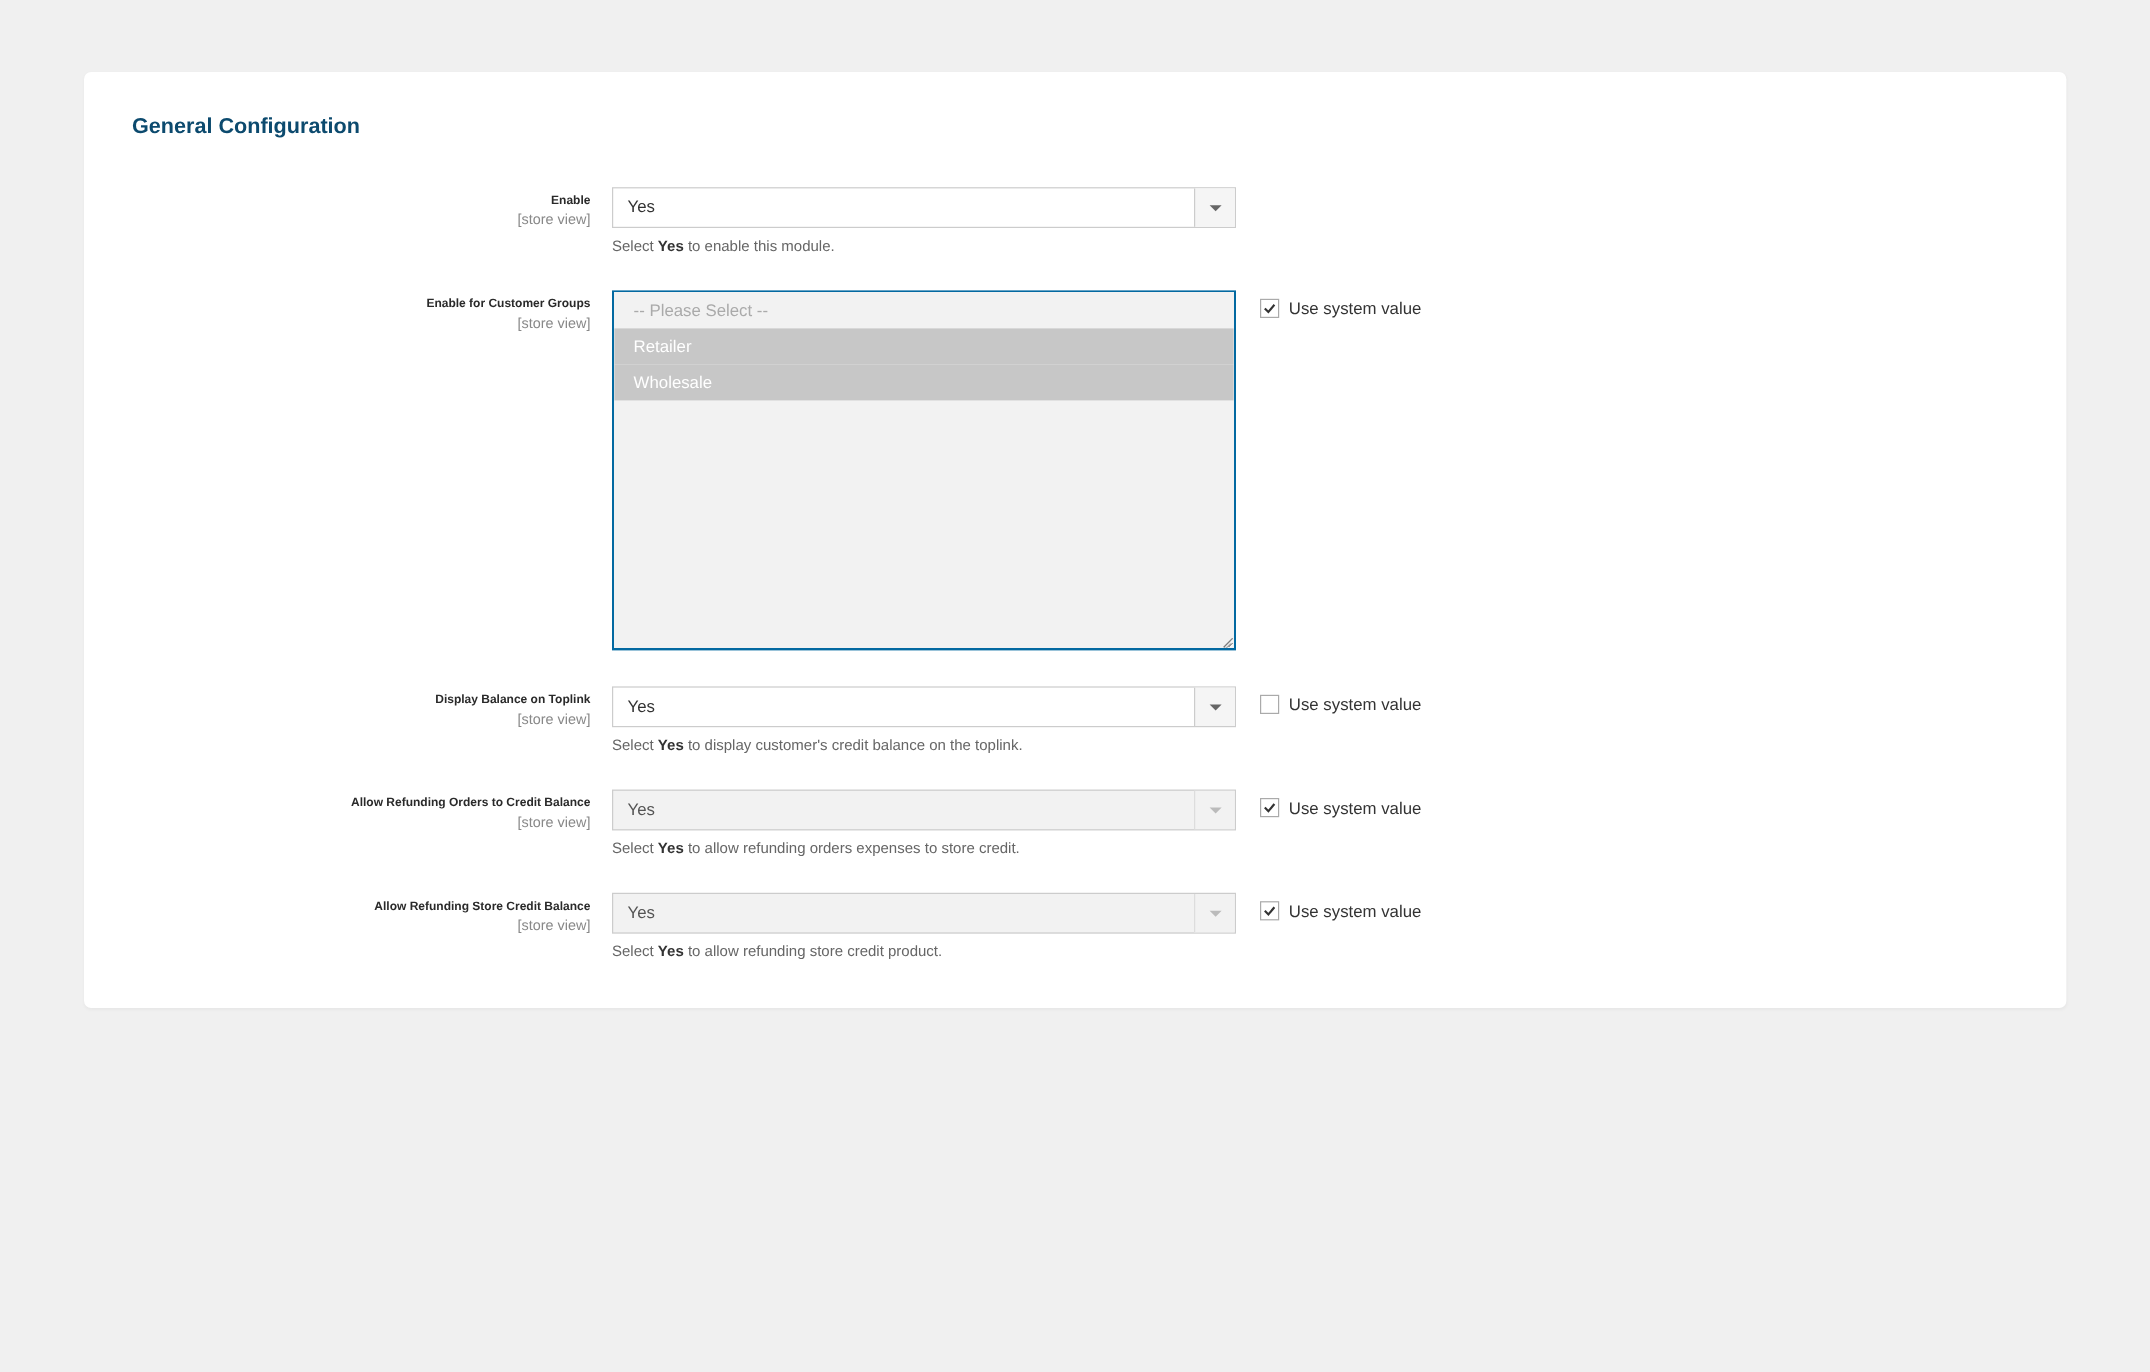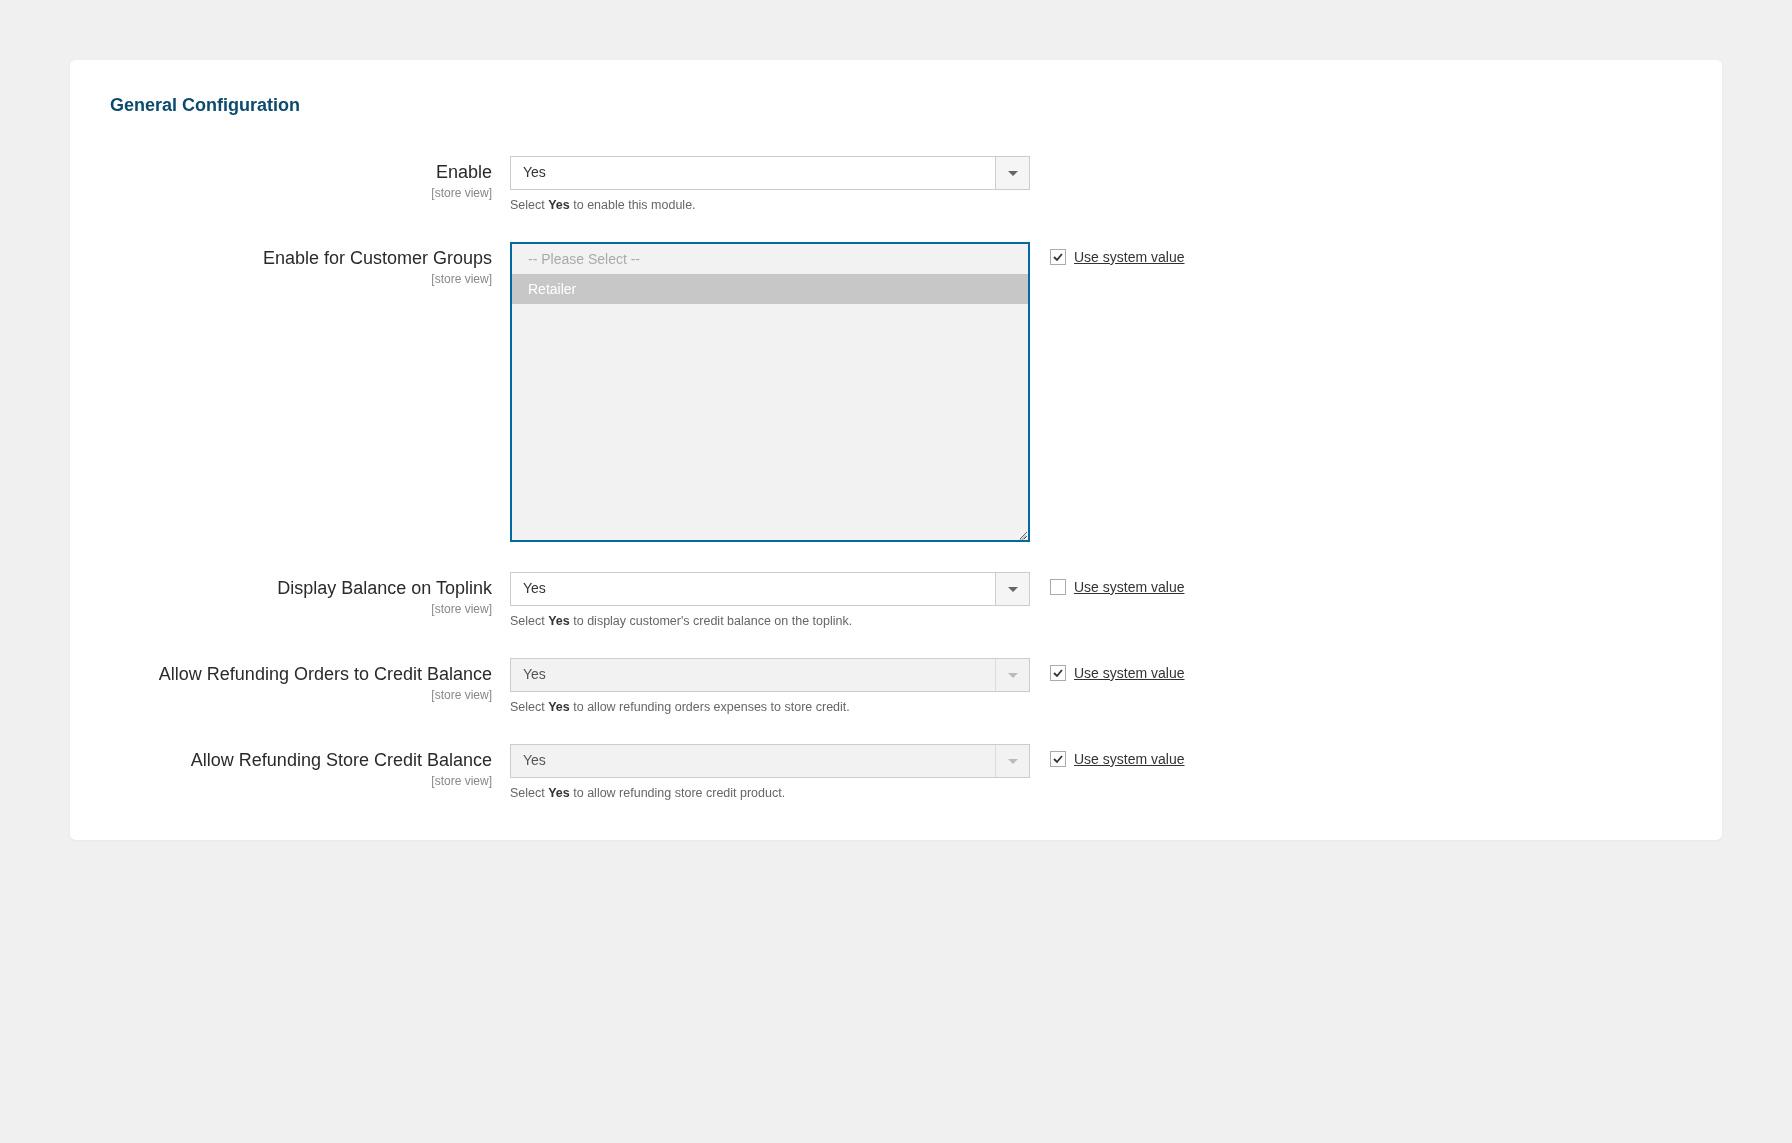--- a/index.html
+++ b/index.html
@@ -28,22 +28,22 @@
   margin-bottom: 30px;
 }
 .label-col {
   width: 400px;
   flex-shrink: 0;
   text-align: right;
   padding-right: 18px;
   padding-top: 6px;
 }
 .label-text {
-  font-size: 18px;
-  font-weight: 400;
+  font-size: 10px;
+  font-weight: 700;
   color: #2a2a2a;
 }
 .label-scope {
   font-size: 12px;
   color: #888;
   margin-top: 3px;
   font-weight: 400;
 }
 .control-col {
   width: 520px;
@@ -144,21 +144,20 @@
   width: 6px; height: 1px;
   bottom: 1px; right: 0;
   transform: rotate(-45deg);
   transform-origin: right bottom;
 }
 .chk {
   display: flex;
   align-items: center;
   gap: 8px;
   cursor: pointer;
-  text-decoration: underline;
 }
 .chk-box {
   width: 16px;
   height: 16px;
   border: 1px solid #aaa;
   background: #fff;
   display: flex;
   align-items: center;
   justify-content: center;
   flex-shrink: 0;
@@ -196,20 +195,21 @@
 
   <div class="form-row">
     <div class="label-col">
       <div class="label-text">Enable for Customer Groups</div>
       <div class="label-scope">[store view]</div>
     </div>
     <div class="control-col">
       <div class="multiselect">
         <div class="ms-option">-- Please Select --</div>
         <div class="ms-option selected">Retailer</div>
+        <div class="ms-option selected">Wholesale</div>
         <div class="resize-grip"></div>
       </div>
     </div>
     <div class="extra-col">
       <label class="chk">
         <span class="chk-box checked">
           <svg width="12" height="12" viewBox="0 0 12 12">
               <path d="M2 6 L5 9 L10 3" stroke="#333" stroke-width="1.8" fill="none"></path>
             </svg>
         </span>

